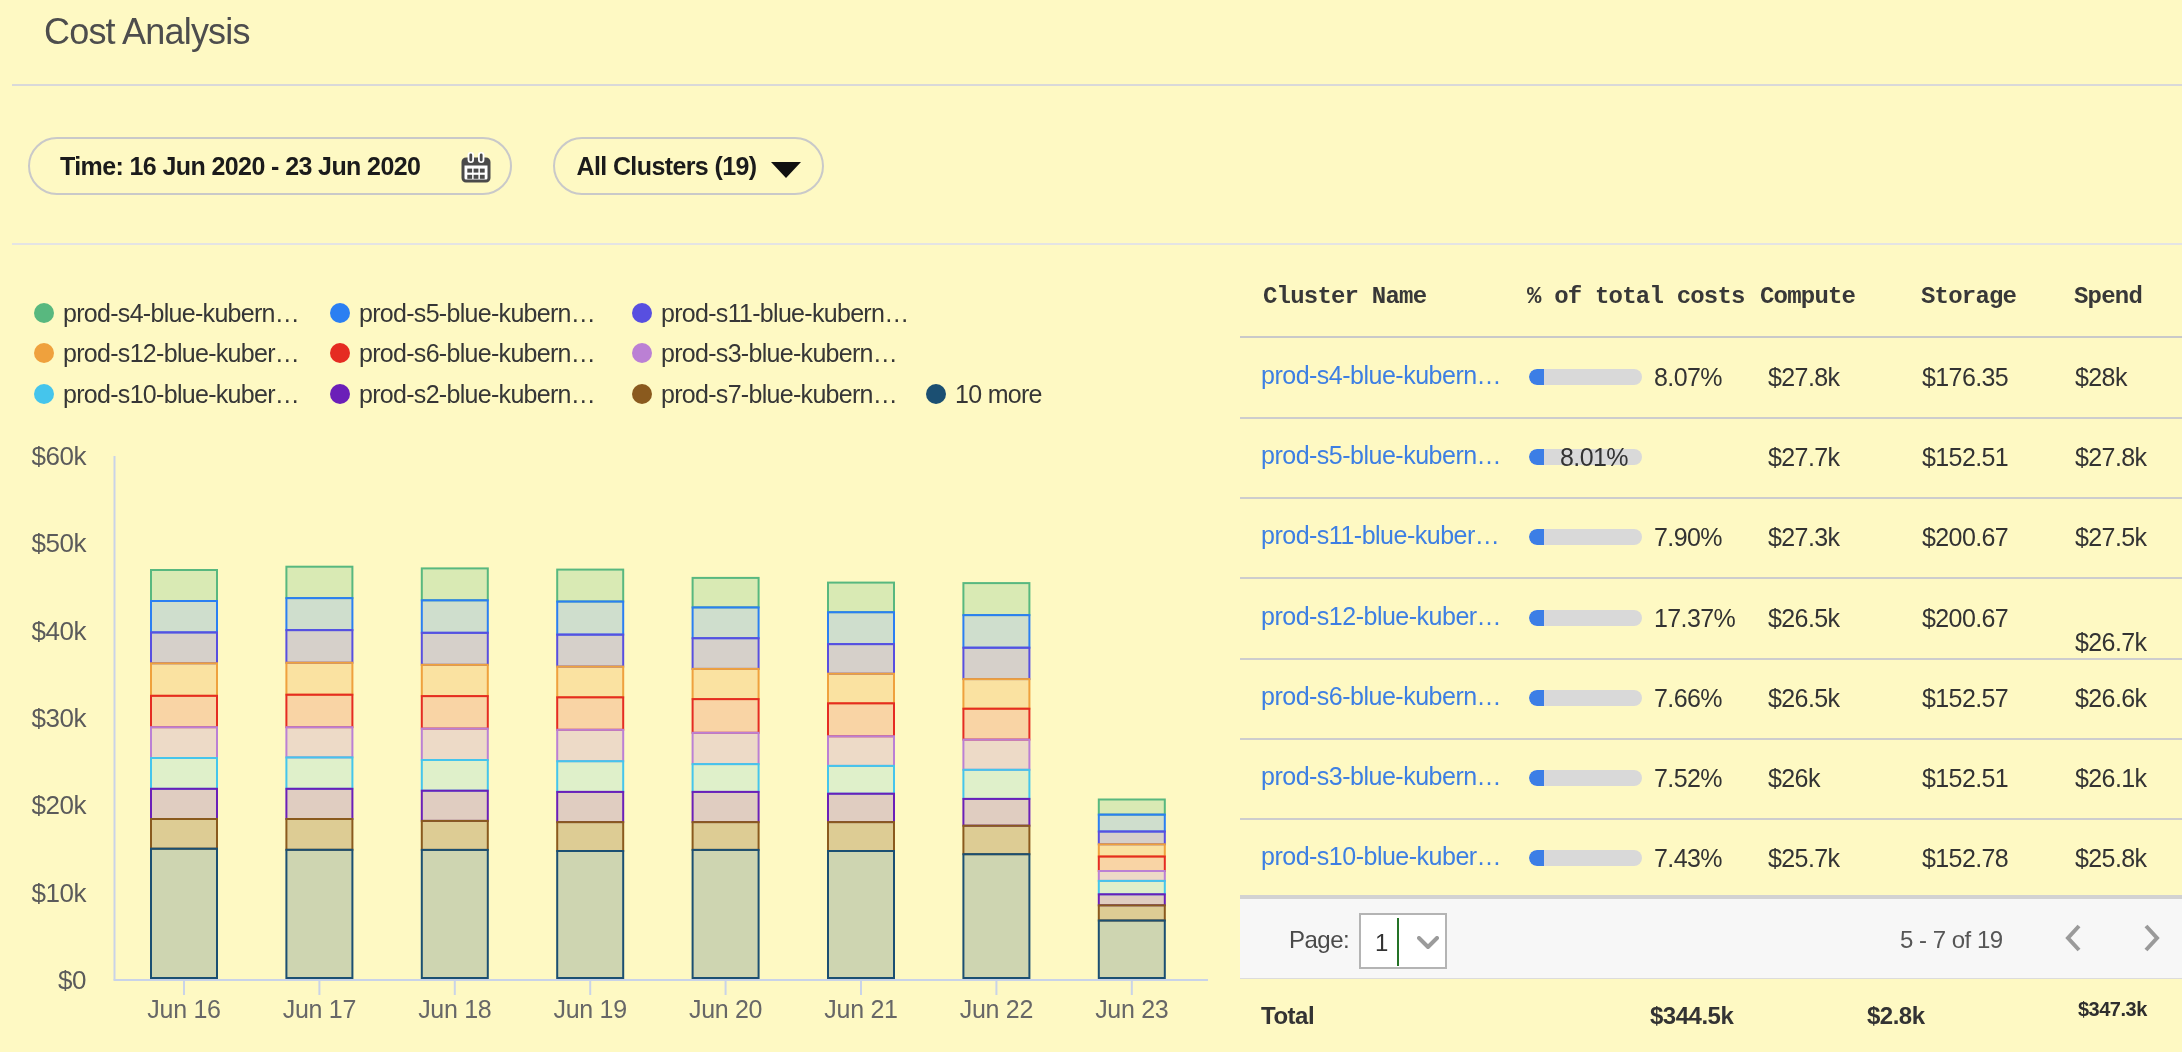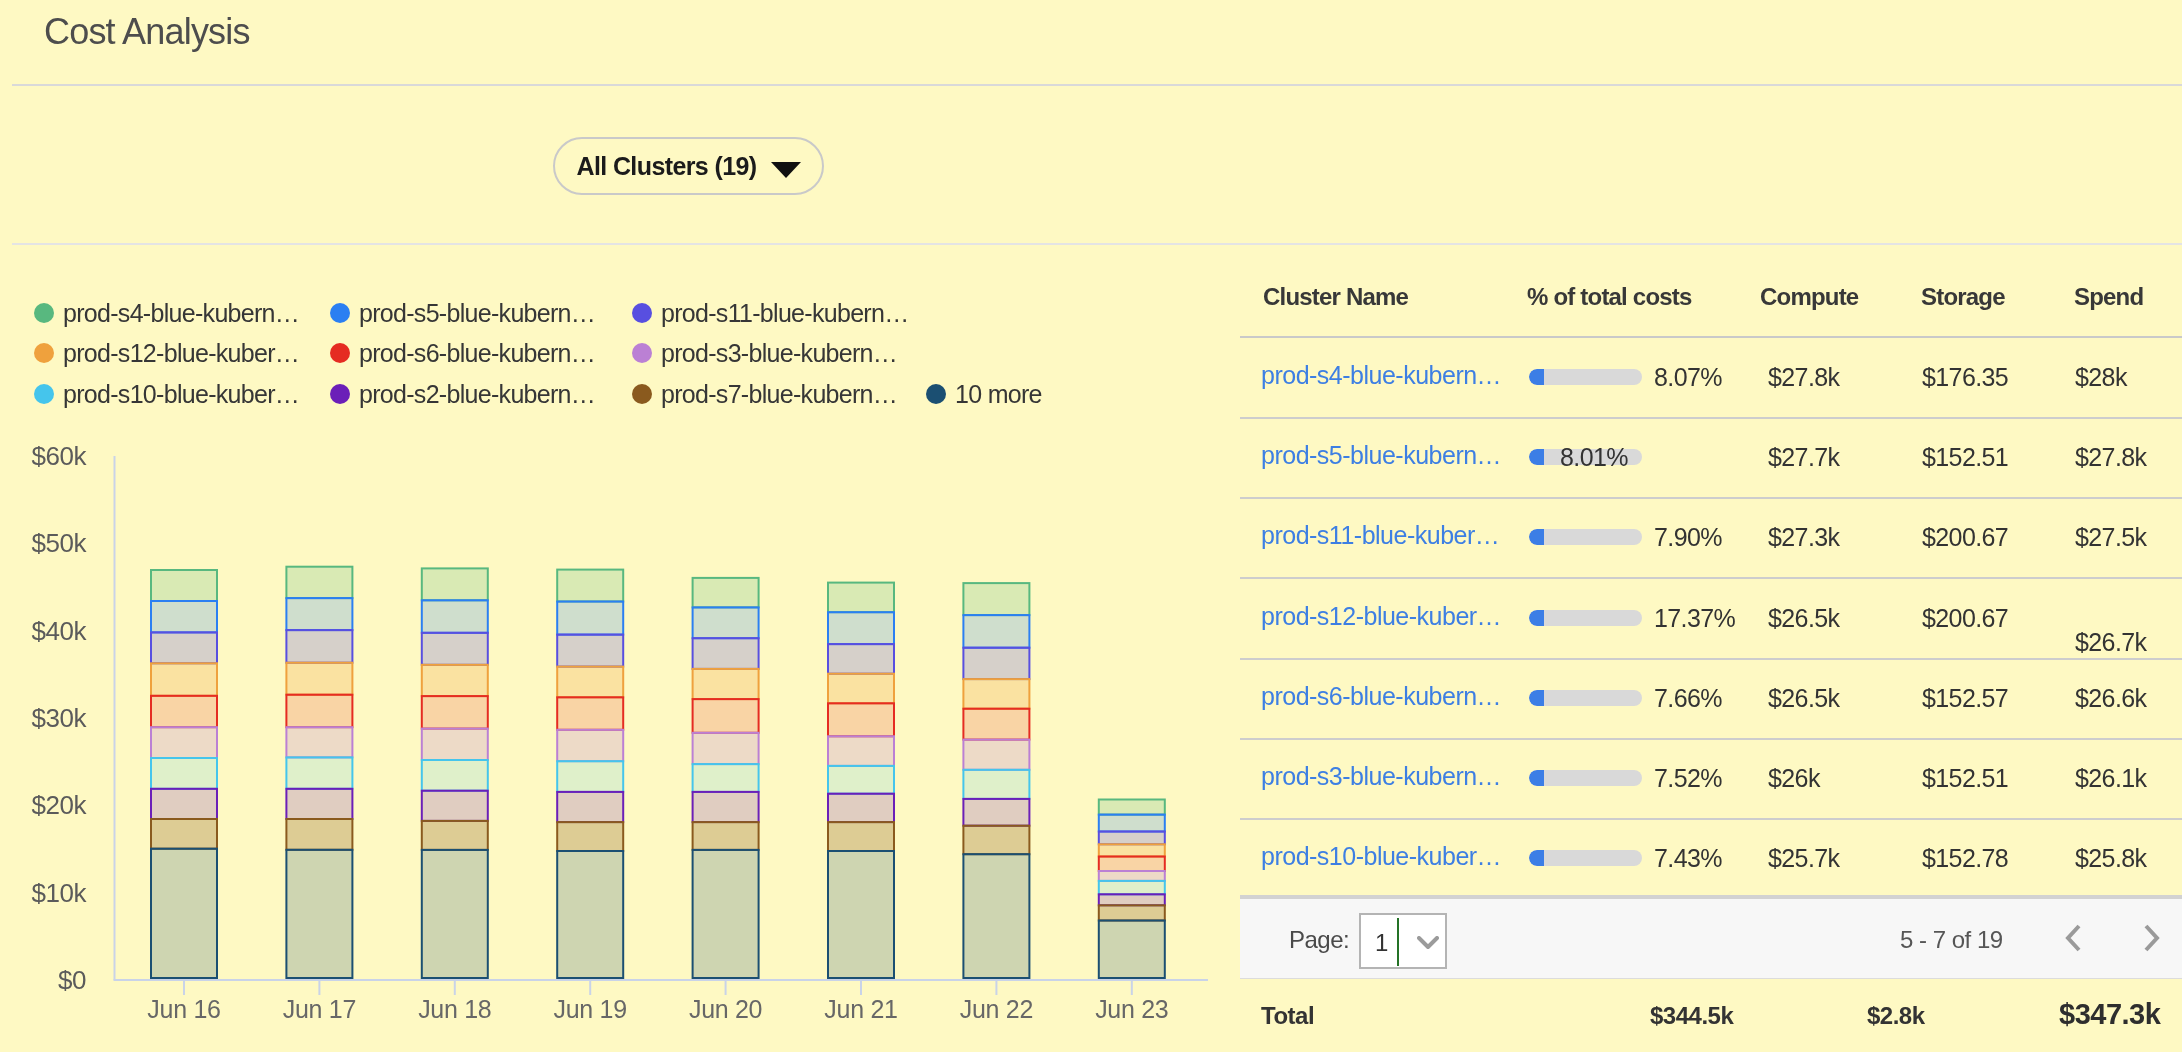--- a/index.html
+++ b/index.html
@@ -11,39 +11,59 @@
 .hr2 { position:absolute; left:12px; right:0; top:243px; height:2px; background:#e4e4e4; }
 .pill { position:absolute; top:137px; height:58px; border:2px solid #c9c9c9; border-radius:30px;
         display:flex; align-items:center; justify-content:center; gap:14px;
         font-size:25px; font-weight:700; color:#1b1b1b; letter-spacing:-0.6px; }
 .pill1 { justify-content:flex-start; padding-left:30px; gap:16px; }
 .tri { width:0; height:0; border-left:15px solid transparent; border-right:15px solid transparent; border-top:16px solid #101010; margin-top:7px; }
 .litem { position:absolute; display:flex; align-items:center; height:20px; font-size:25px; color:#363636; letter-spacing:-0.7px; white-space:nowrap; }
 .litem span:last-child { line-height:20px; }
 .dot { width:20px; height:20px; border-radius:50%; margin-right:9px; flex:0 0 auto; }
 .chart { position:absolute; left:0; top:430px; }
-.th { position:absolute; font-size:24px; font-weight:700; color:#383838; letter-spacing:-0.8px; white-space:nowrap; }
+.th { position:absolute; font-size:24px; font-weight:700; color:#383838; letter-spacing:-0.8px; white-space:nowrap;font-family:Liberation Mono, monospace; }
 .sep { position:absolute; left:1240px; right:0; }
 .lnk { position:absolute; font-size:25px; color:#3d7fe3; letter-spacing:-0.5px; white-space:nowrap; }
 .tv { position:absolute; font-size:25px; color:#333; letter-spacing:-0.6px; white-space:nowrap; }
 .pbar { position:absolute; width:113px; height:16px; border-radius:8px; background:#d9d9d9; overflow:hidden; }
 .pfill { width:15px; height:16px; border-radius:8px 0 0 8px; background:#3c7ee6; }
 .pgbar { position:absolute; left:1240px; right:0; top:895px; height:84px; background:#f7f7f7; border-top:4px solid #d2d2d2; border-bottom:1px solid #dcdcdc; }
 .pgtxt { position:absolute; font-size:24px; letter-spacing:-0.5px; }
 .psel { position:absolute; left:1359px; top:913px; width:88px; height:56px; background:#fff; border:2px solid #b4b4b4; }
 .pnum { position:absolute; left:14px; top:14px; font-size:24px; color:#333; }
 .pgreen { position:absolute; left:36px; top:3px; width:2px; height:48px; background:#247226; }
 .tot { position:absolute; font-size:24px; font-weight:700; color:#333; letter-spacing:-0.5px; white-space:nowrap; }
-.tot.big { font-size:29px; color:#2e2e2e; letter-spacing:-0.5px; }
+.tot.big { font-size:20px; color:#2e2e2e; letter-spacing:-0.5px;margin-left:19px; }
 </style>
 </head>
 <body>
 <div class="page">
 <div class="title">Cost Analysis</div>
 <div class="hr1"></div>
+<div class="pill pill1" style="left:28px;width:484px">Time: 16 Jun 2020 - 23 Jun 2020 <svg width="32" height="32" viewBox="0 0 32 32" style="position:absolute;right:18px;top:12px">
+        <rect x="3" y="8" width="26" height="22" rx="3" fill="#ffffff" stroke="#4a4a4a" stroke-width="3"></rect>
+        <path d="M3 11 a3 3 0 0 1 3-3 h20 a3 3 0 0 1 3 3 v3.5 H3 z" fill="#4a4a4a"></path>
+        <g fill="#ffffff">
+          <rect x="7.6" y="1" width="6.4" height="11" rx="3.2"></rect>
+          <rect x="18" y="1" width="6.4" height="11" rx="3.2"></rect>
+        </g>
+        <g fill="#4a4a4a">
+          <rect x="9.4" y="2.6" width="2.8" height="7.8" rx="1.4"></rect>
+          <rect x="19.8" y="2.6" width="2.8" height="7.8" rx="1.4"></rect>
+        </g>
+        <g fill="#4a4a4a">
+          <rect x="7.3" y="17.6" width="4.8" height="4"></rect>
+          <rect x="13.6" y="17.6" width="4.8" height="4"></rect>
+          <rect x="19.9" y="17.6" width="4.8" height="4"></rect>
+          <rect x="7.3" y="23.8" width="4.8" height="4"></rect>
+          <rect x="13.6" y="23.8" width="4.8" height="4"></rect>
+          <rect x="19.9" y="23.8" width="4.8" height="4"></rect>
+        </g>
+      </svg></div>
 <div class="pill" style="left:553px;width:271px">All Clusters (19) <span class="tri"></span></div>
 <div class="hr2"></div>
 <div class="litem" style="left:34px;top:303px">
       <span class="dot" style="background:#58b87f"></span>
       <span>prod-s4-blue-kubern…</span>
     </div>
 <div class="litem" style="left:330px;top:303px">
       <span class="dot" style="background:#2b7ff2"></span>
       <span>prod-s5-blue-kubern…</span>
     </div>

